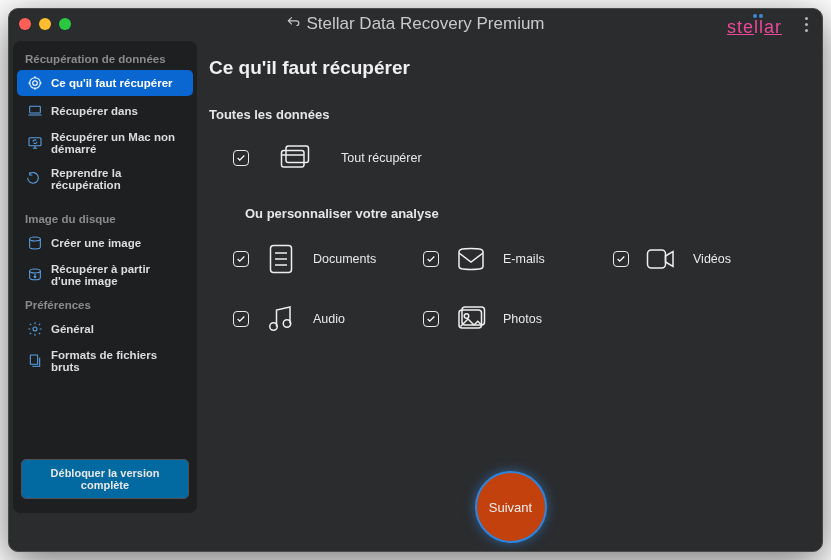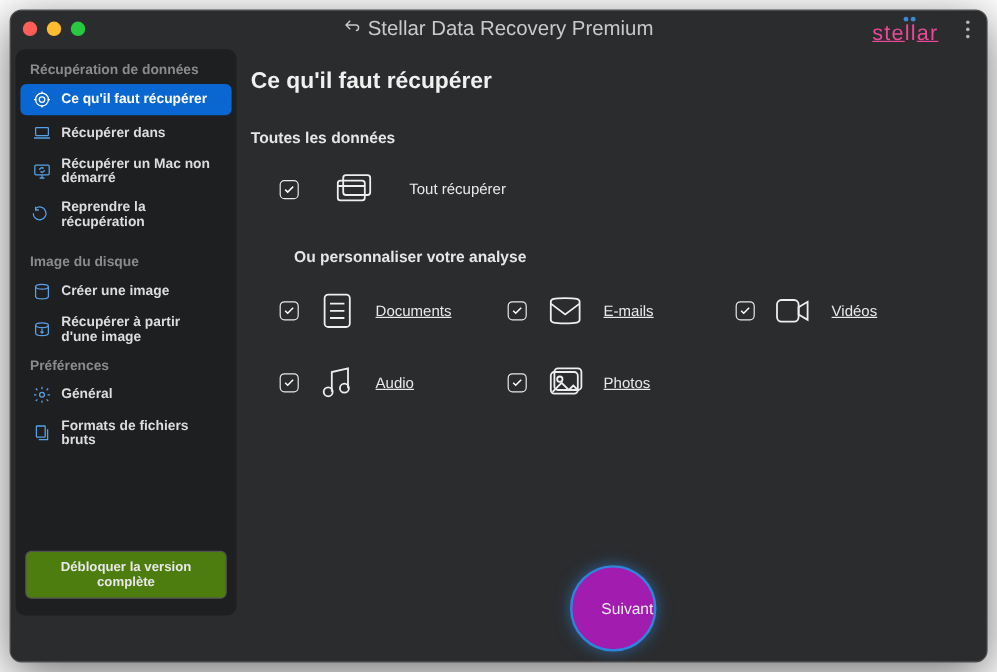--- a/index.html
+++ b/index.html
@@ -71,21 +71,21 @@
     font-size:11.5px; color:#dcdcdc;
     cursor:pointer;
   }
   .nav-item.active { background:#0a67d1; color:#fff; }
   .nav-icon { width:16px; height:16px; flex:0 0 16px; color:#5aa0e6; }
   .nav-item.active .nav-icon { color:#fff; }
   .nav-icon svg { width:16px; height:16px; display:block; }
   .sidebar-spacer { flex:1; }
   .unlock-btn {
     margin:8px; padding:7px 8px;
-    background:#4d7c0f; border:1px solid #525254;
+    background:#0369a1; border:1px solid #525254;
     border-radius:5px; font-size:11px; color:#e8e8e8;
     text-align:center; cursor:pointer;
   }
 
   
   .main {
     position:absolute;
     left:200px; right:10px; top:48px; bottom:14px;
   }
   .page-title { font-size:19px; font-weight:600; color:#f0f0f0; }
@@ -105,31 +105,31 @@
   .big-icon svg{ width:36px; height:36px; display:block;}
   .option-label { font-size:12.5px; color:#e9e9e9; }
 
   .grid {
     display:grid;
     grid-template-columns: repeat(3, 190px);
     row-gap: 24px;
     margin-top:20px;
   }
   .opt {
-    display:flex; align-items:center; gap:14px;text-decoration:underline;
+    display:flex; align-items:center; gap:14px;
   }
 
   
   .next-btn {
     position:absolute; bottom:-6px; left:50%; transform:translateX(-50%);
     width:72px; height:72px; border-radius:50%;
-    background:#a21caf;
+    background:#c2410c;
     border:2px solid #2f84db;
     box-shadow: 0 0 12px rgba(47,132,219,.6);
-    display:flex; align-items:center; justify-content:flex-end;
+    display:flex; align-items:center; justify-content:center;
     color:#eee; font-size:13px; cursor:pointer;
   }
 </style>
 </head>
 <body>
 
 <div class="window">
 
   <div class="titlebar">
     <div class="traffic">

